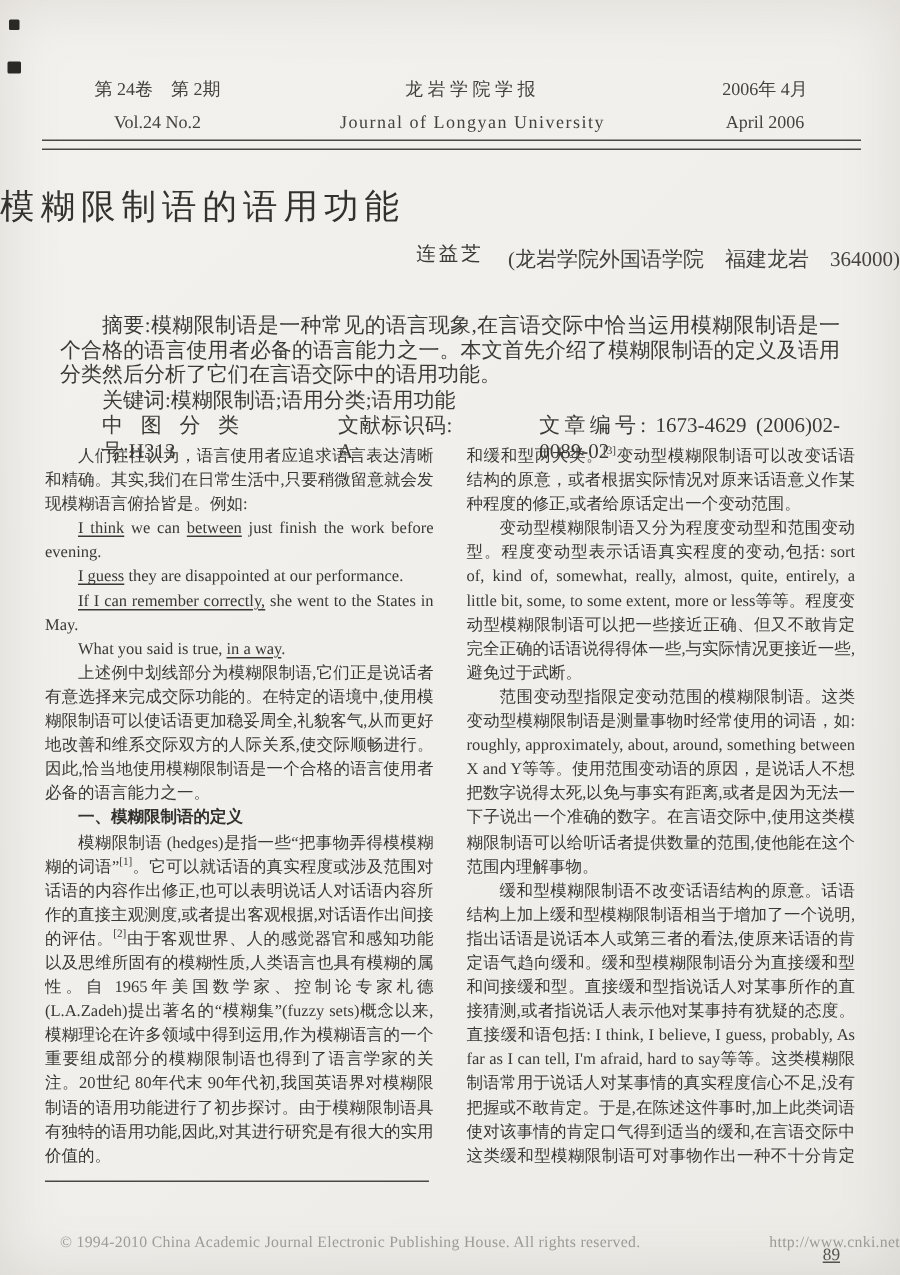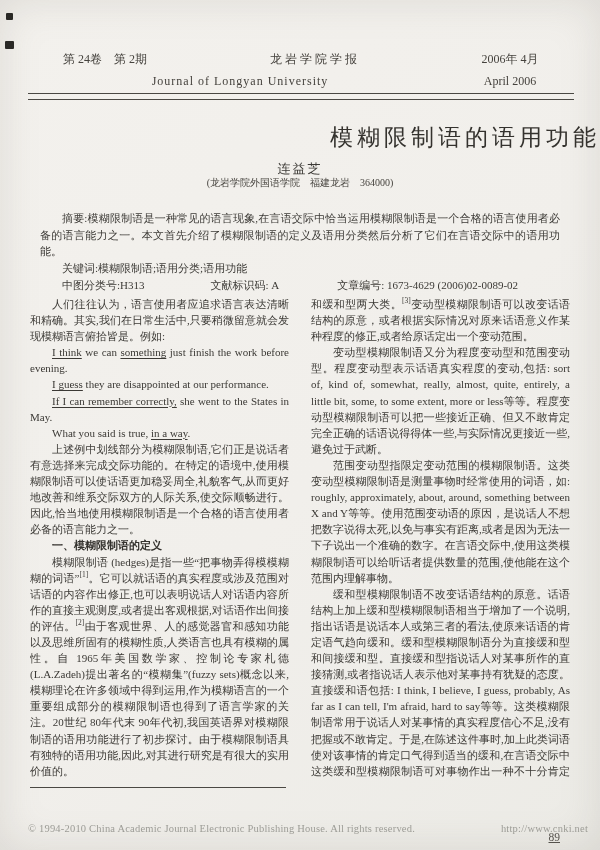--- a/index.html
+++ b/index.html
@@ -32,35 +32,35 @@
   .jh-center.en{letter-spacing:1px;}
   .jh-right{width:120px;text-align:center;}
   .double-rule{
     position:absolute;left:28px;top:93px;width:546px;height:5px;
     border-top:1.5px solid #4a4843;border-bottom:1.5px solid #4a4843;
   }
 
   
   .article-title{
     position:absolute;left:0;top:122px;width:100%;
-    text-align:right;font-size:23px;letter-spacing:4px;color:#34322e;
+    text-align:left;font-size:23px;letter-spacing:4px;color:#34322e;
   }
   .article-author{
     position:absolute;left:0;top:160px;width:100%;
     text-align:center;font-size:13px;letter-spacing:2px;color:#3c3a36;
   }
   .article-affiliation{
-    position:absolute;left:0;top:176px;width:100%;
-    text-align:center;font-size:10px;color:#45423d;
+    position:absolute;left:0;top:164px;width:100%;
+    text-align:right;font-size:14px;color:#45423d;
   }
 
   
   .abstract-block{
     position:absolute;left:40px;top:210px;width:520px;
-    font-size:11px;line-height:16.5px;text-align:justify;color:#3c3a36;
+    font-size:14px;line-height:16.5px;text-align:justify;color:#3c3a36;
   }
   .abstract-block p{margin:0;text-indent:2em;}
   .abstract-block .meta-row{display:flex;text-indent:0;margin-top:1px;}
   .meta-row .m1{margin-left:2em;}
   .meta-row .m2{margin-left:66px;}
   .meta-row .m3{margin-left:58px;}
 
   
   .body-columns{
     position:absolute;left:30px;top:296px;width:540px;height:482px;
@@ -78,21 +78,21 @@
   .footnote-rule{
     position:absolute;left:30px;top:787px;width:256px;height:0;
     border-top:1.2px solid #4a4843;
   }
   .footnote{
     position:absolute;left:30px;top:828px;width:545px;
     font-size:11px;line-height:15px;color:#413e39;margin-top:25px;
   }
   .footnote p{margin:0;}
   .copyright-line{
-    position:absolute;left:28px;top:823px;width:560px;
+    position:absolute;left:40px;top:823px;width:560px;
     font-size:10.5px;color:#9c9c96;letter-spacing:0.2px;
     display:flex;justify-content:space-between;
   }
   .page-number{
     position:absolute;right:40px;top:831px;
     font-size:11.5px;color:#55524c;text-decoration:underline;
   }
 </style>
 </head>
 <body>
@@ -102,20 +102,21 @@
   <div class="speck s1"></div>
   <div class="speck s2"></div>
 
   <div class="journal-header">
     <div class="jh-row">
       <span class="jh-left">第 24卷　第 2期</span>
       <span class="jh-center">龙岩学院学报</span>
       <span class="jh-right">2006年 4月</span>
     </div>
     <div class="jh-row">
+      <span class="jh-left">Vol.24 No.2</span>
       <span class="jh-center en">Journal  of  Longyan  University</span>
       <span class="jh-right">April  2006</span>
     </div>
   </div>
   <div class="double-rule"></div>
 
   <div class="article-title">模糊限制语的语用功能</div>
   <div class="article-author">连益芝</div>
   <div class="article-affiliation">(龙岩学院外国语学院　福建龙岩　364000)</div>
 
@@ -125,21 +126,21 @@
     <div class="meta-row">
       <span class="m1">中图分类号:H313</span>
       <span class="m2">文献标识码: A</span>
       <span class="m3">文章编号: 1673-4629 (2006)02-0089-02</span>
     </div>
   </div>
 
   <div class="body-columns">
     <div class="col">
       <p><span>人们往往认为，语言使用者应追求语言表达清晰和精确。其实,我们在日常生活中,只要稍微留意就会发现模糊语言俯拾皆是。例如:</span></p>
-      <p><span class="u">I think</span><span> we can </span><span class="u">something</span><span> just finish the work before evening.</span></p>
+      <p><span class="u">I think</span><span> we can </span><span class="u">between</span><span> just finish the work before evening.</span></p>
       <p><span class="u">I guess</span><span> they are disappointed at our performance.</span></p>
       <p><span class="u">If I can remember correctly,</span><span> she went to the States in May.</span></p>
       <p><span>What you said is true, </span><span class="u">in a way</span><span>.</span></p>
       <p><span>上述例中划线部分为模糊限制语,它们正是说话者有意选择来完成交际功能的。在特定的语境中,使用模糊限制语可以使话语更加稳妥周全,礼貌客气,从而更好地改善和维系交际双方的人际关系,使交际顺畅进行。因此,恰当地使用模糊限制语是一个合格的语言使用者必备的语言能力之一。</span></p>
       <p class="heading"><span>一、模糊限制语的定义</span></p>
       <p><span>模糊限制语 (hedges)是指一些“把事物弄得模模糊糊的词语”</span><span class="sup">[1]</span><span>。它可以就话语的真实程度或涉及范围对话语的内容作出修正,也可以表明说话人对话语内容所作的直接主观测度,或者提出客观根据,对话语作出间接的评估。</span><span class="sup">[2]</span><span>由于客观世界、人的感觉器官和感知功能以及思维所固有的模糊性质,人类语言也具有模糊的属性。自 1965年美国数学家、控制论专家札德 (L.A.Zadeh)提出著名的“模糊集”(fuzzy sets)概念以来,模糊理论在许多领域中得到运用,作为模糊语言的一个重要组成部分的模糊限制语也得到了语言学家的关注。20世纪 80年代末 90年代初,我国英语界对模糊限制语的语用功能进行了初步探讨。由于模糊限制语具有独特的语用功能,因此,对其进行研究是有很大的实用价值的。</span></p>
 
     </div>
     <div class="col">
       <p class="noindent"><span>和缓和型两大类。</span><span class="sup">[3]</span><span>变动型模糊限制语可以改变话语结构的原意，或者根据实际情况对原来话语意义作某种程度的修正,或者给原话定出一个变动范围。</span></p>

